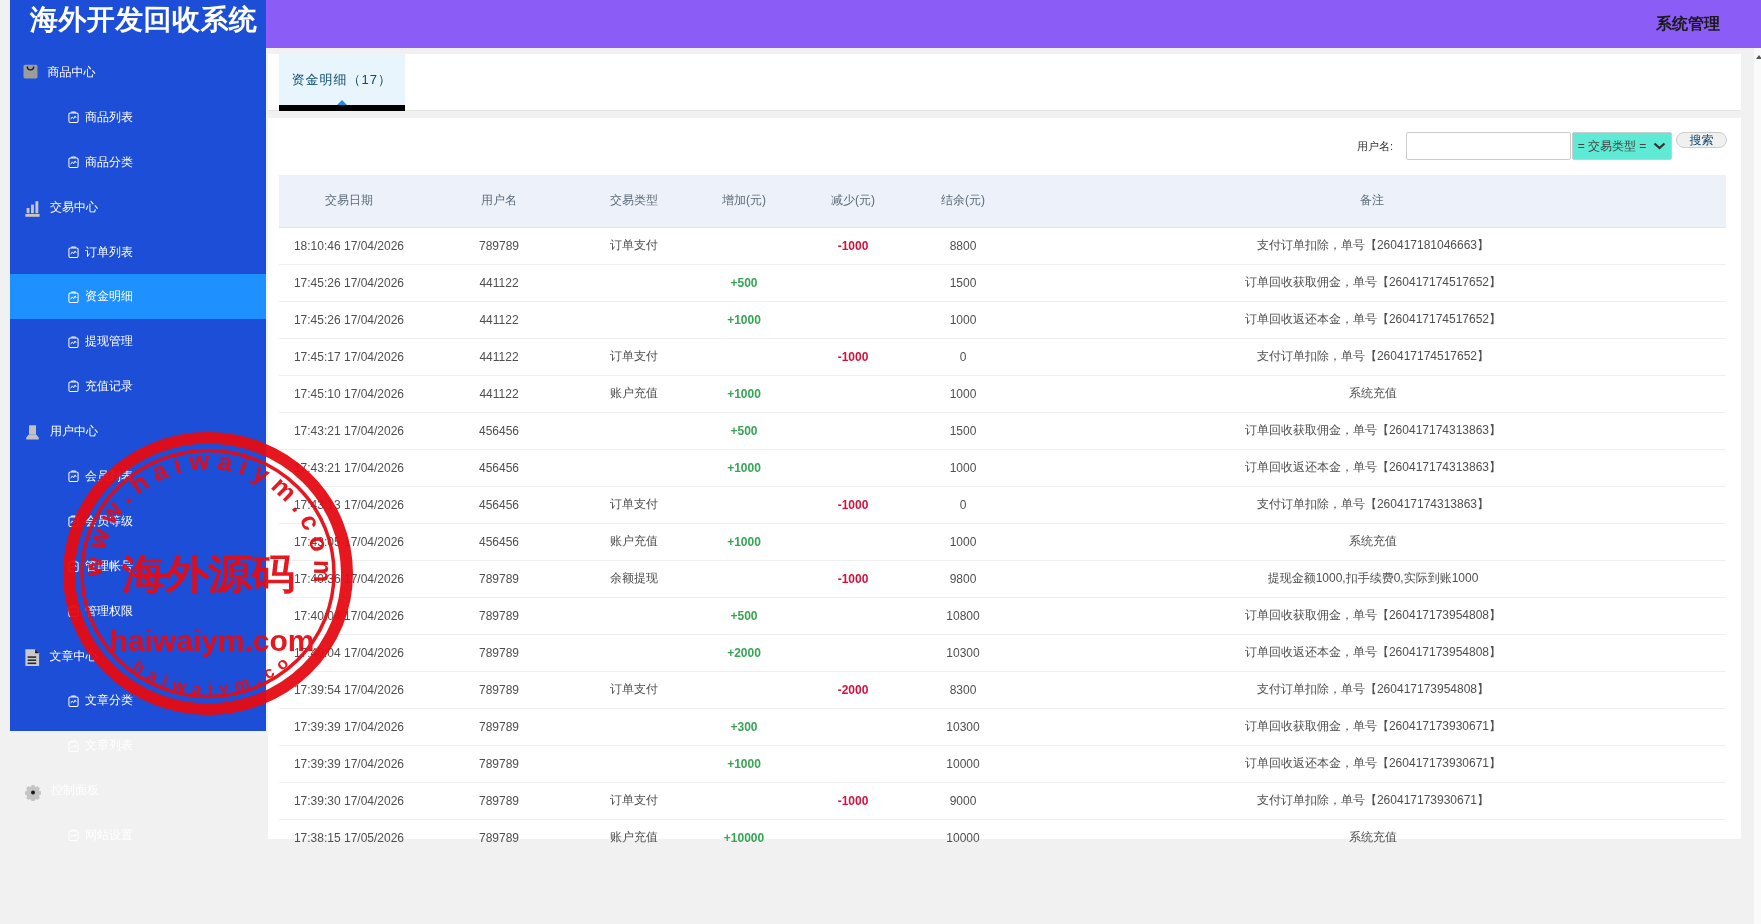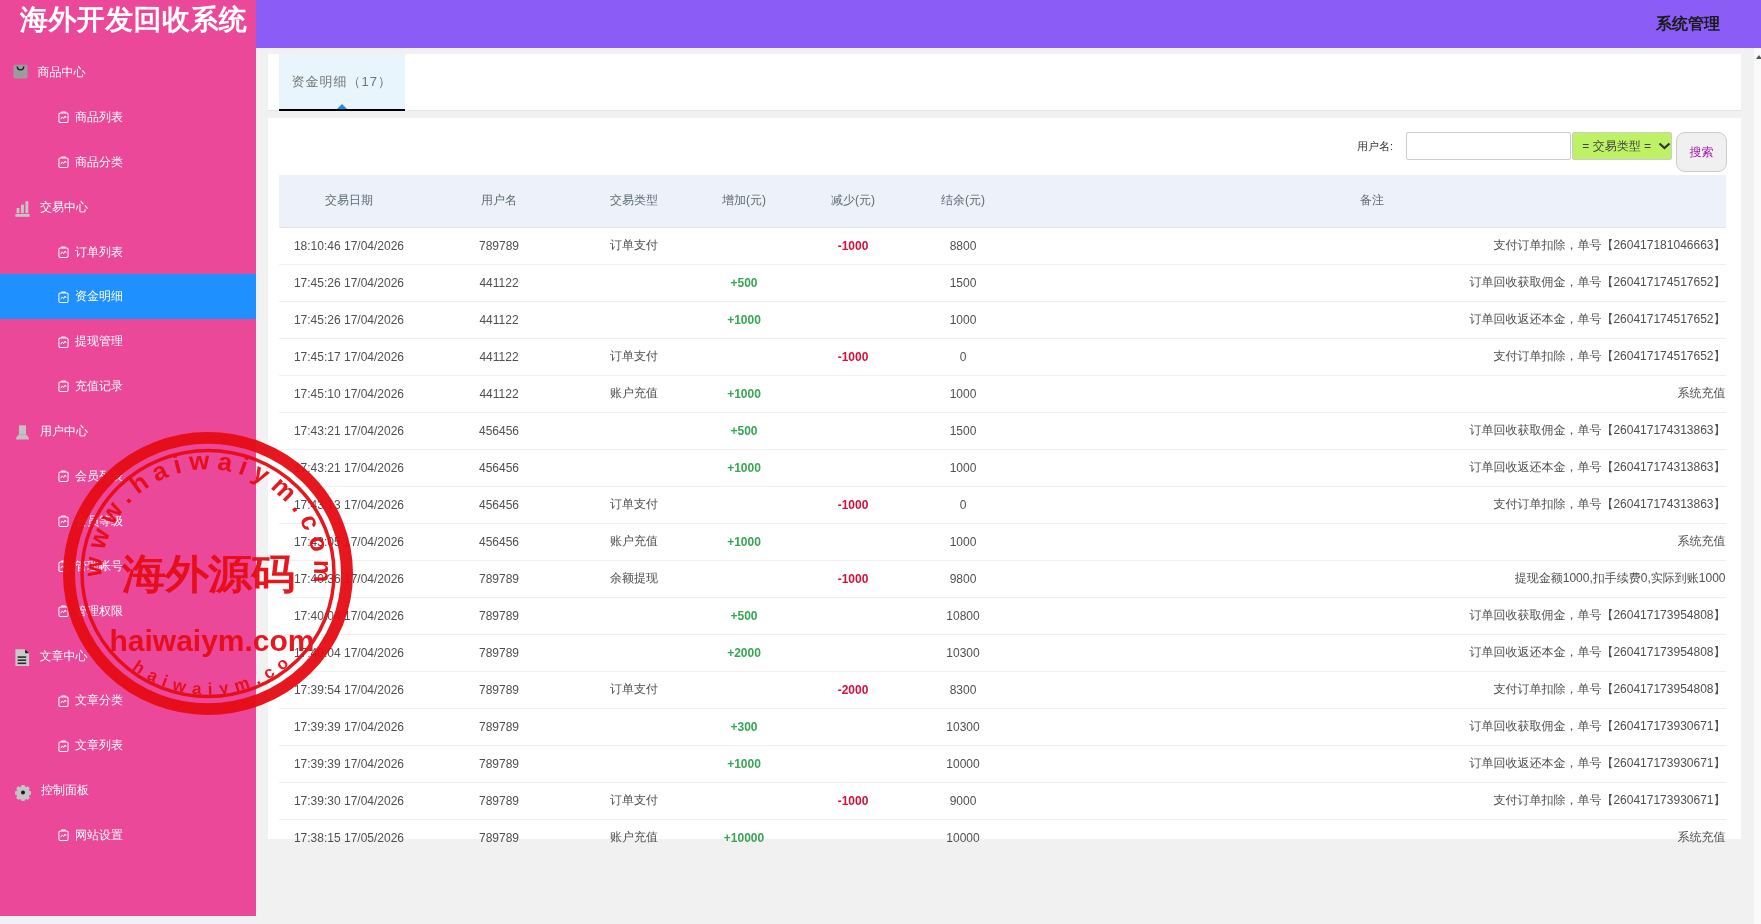--- a/index.html
+++ b/index.html
@@ -1,40 +1,40 @@
 <!DOCTYPE html>
 <html><head><meta charset="utf-8">
 <style>
 *{margin:0;padding:0;box-sizing:border-box}
 html,body{width:1761px;height:924px;overflow:hidden;background:#f1f1f1;
  font-family:"Liberation Sans",sans-serif;}
-#sidebar{position:absolute;left:0;top:0;width:256px;height:916px;background:#ec4899;z-index:5}
+#sidebar{position:absolute;left:10px;top:0;width:256px;height:731px;background:#1d4ed8;z-index:5}
 #title{position:absolute;left:20px;top:0.5px;font-size:28px;font-weight:bold;color:#fff;letter-spacing:0.4px;white-space:nowrap}
 #menu{position:absolute;left:0;top:50px;width:256px}
 .mi{position:relative;height:44.9px;display:flex;align-items:center;color:#fff;font-size:12px}
 .mi.top{padding-left:15px}
 .mi.sub{padding-left:58px}
 .mi .ic{display:inline-block;margin-right:10px;line-height:0}
 .mi.sub .ic{margin-right:6px}
 .mi.active{background:#1e90ff}
 #topbar{position:absolute;left:256px;top:0;width:1505px;height:48px;background:#8b5cf6}
 #sysadmin{position:absolute;right:41px;top:0;line-height:48px;font-size:16px;font-weight:bold;color:#1a1a1a}
 #tabbar{position:absolute;left:268px;top:54px;width:1473px;height:57px;background:#fff;border-bottom:1px solid #e4e4e4}
-#tab{position:absolute;left:10.5px;top:0;width:126.5px;height:57px;background:#e8f5fd;border-bottom:2px solid #000000;color:#737373;font-size:13px;letter-spacing:1px;display:flex;align-items:center;justify-content:center}
+#tab{position:absolute;left:10.5px;top:0;width:126.5px;height:57px;background:#e8f5fd;border-bottom:6px solid #000000;color:#0c4a6e;font-size:13px;letter-spacing:1px;display:flex;align-items:center;justify-content:center}
 #tabnotch{position:absolute;left:58px;bottom:0;width:0;height:0;border-left:5.5px solid transparent;border-right:5.5px solid transparent;border-bottom:5.5px solid #1e8fe0}
 #card{position:absolute;left:268px;top:118px;width:1473px;height:721px;background:#fff}
 #lbl{position:absolute;left:1089px;top:14px;width:46px;line-height:28px;font-size:11px;color:#333}
 #inp{position:absolute;left:1138px;top:14px;width:165px;height:28px;border:1px solid #ccc;border-radius:2px;background:#fff}
-#sel{position:absolute;left:1304px;top:14px;width:100px;height:28px;border:1px solid #ccc;border-radius:2px;background:#bef264;font-size:12px;color:#444;display:flex;align-items:center;justify-content:flex-end}
-#btn{position:absolute;left:1408px;top:14px;width:51px;height:40px;border:1px solid #ccc;border-radius:9px;background:#f0f0f0;font-size:12px;color:#a21caf;display:flex;align-items:center;justify-content:center}
+#sel{position:absolute;left:1304px;top:14px;width:100px;height:28px;border:1px solid #ccc;border-radius:2px;background:#5eead4;font-size:12px;color:#444;display:flex;align-items:center;justify-content:center}
+#btn{position:absolute;left:1408px;top:14px;width:51px;height:16px;border:1px solid #ccc;border-radius:9px;background:#f0f0f0;font-size:12px;color:#0c4a6e;display:flex;align-items:center;justify-content:center}
 table{position:absolute;left:10.5px;top:57px;width:1447px;border-collapse:collapse;table-layout:fixed}
 th{height:52px;background:#edf1f9;color:#5d6b78;font-size:12px;font-weight:normal;text-align:center}
 td{height:37px;font-size:12px;color:#4f4f4f;text-align:center;border-top:1px solid #efefef;padding:0;white-space:nowrap}
 tr.r1 td{border-top:1px solid #e3e5e8}
-td.rk{text-align:right;padding-left:2px}
+td.rk{text-align:center;padding-left:2px}
 td .up{color:#36a654;font-weight:bold}
 td .dn{color:#d6103c;font-weight:bold}
 #gut{position:absolute;left:1741px;top:48px;width:20px;height:876px;background:#f1f1f1}
 #sbar{position:absolute;left:1754px;top:48px;width:7px;height:876px;background:#fafafa}
 #sarrow{position:absolute;left:1756px;top:55px;width:0;height:0;border-left:3px solid transparent;border-right:3px solid transparent;border-bottom:4.5px solid #555}
 #stamp{position:absolute;left:62px;top:430.5px;z-index:20;opacity:0.95}
 </style></head>
 <body>
 <div id="sidebar">
     <div id="title">海外开发回收系统</div>

